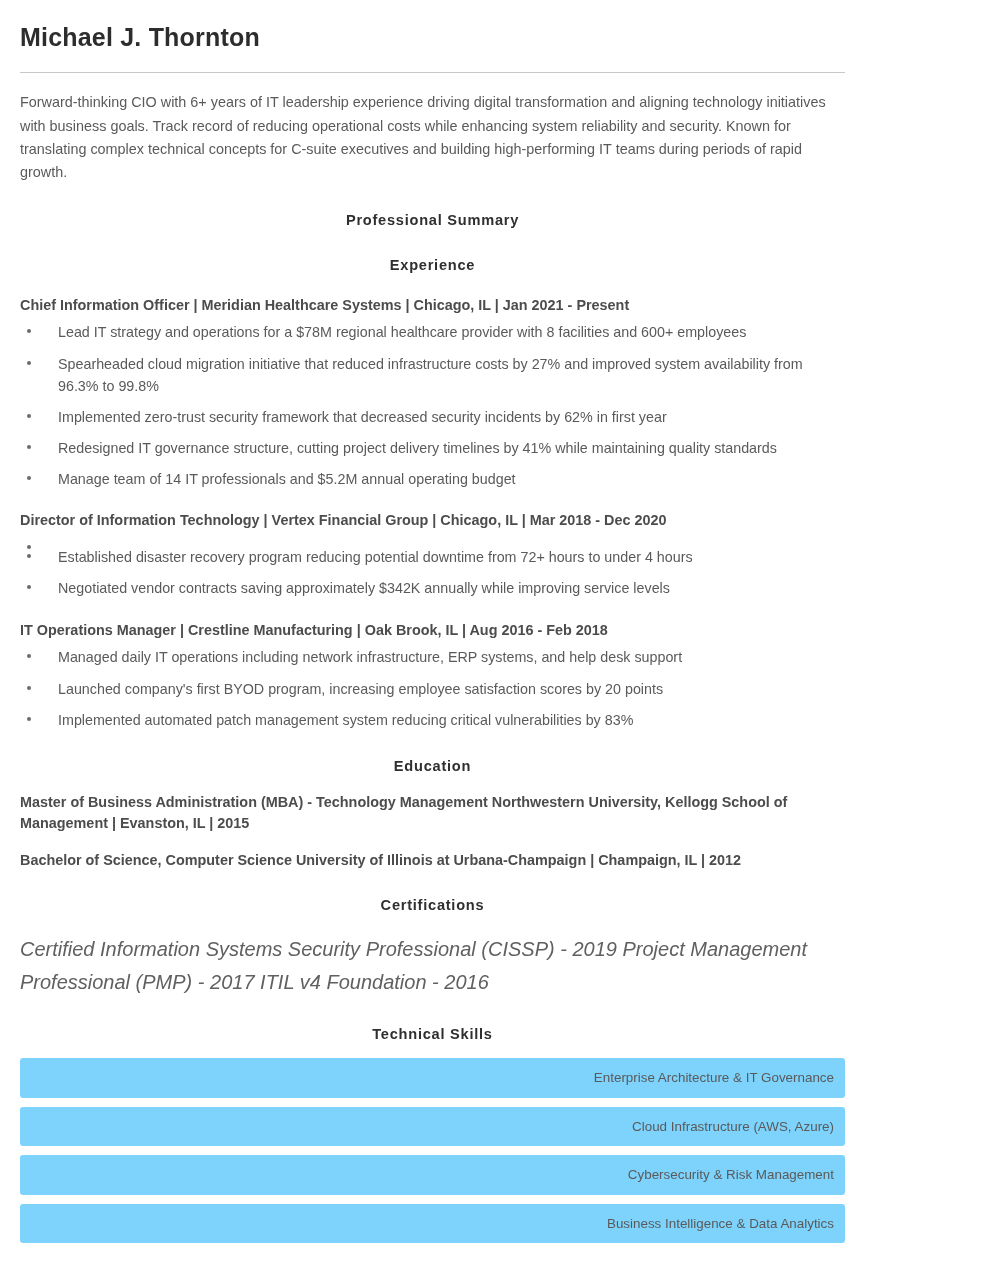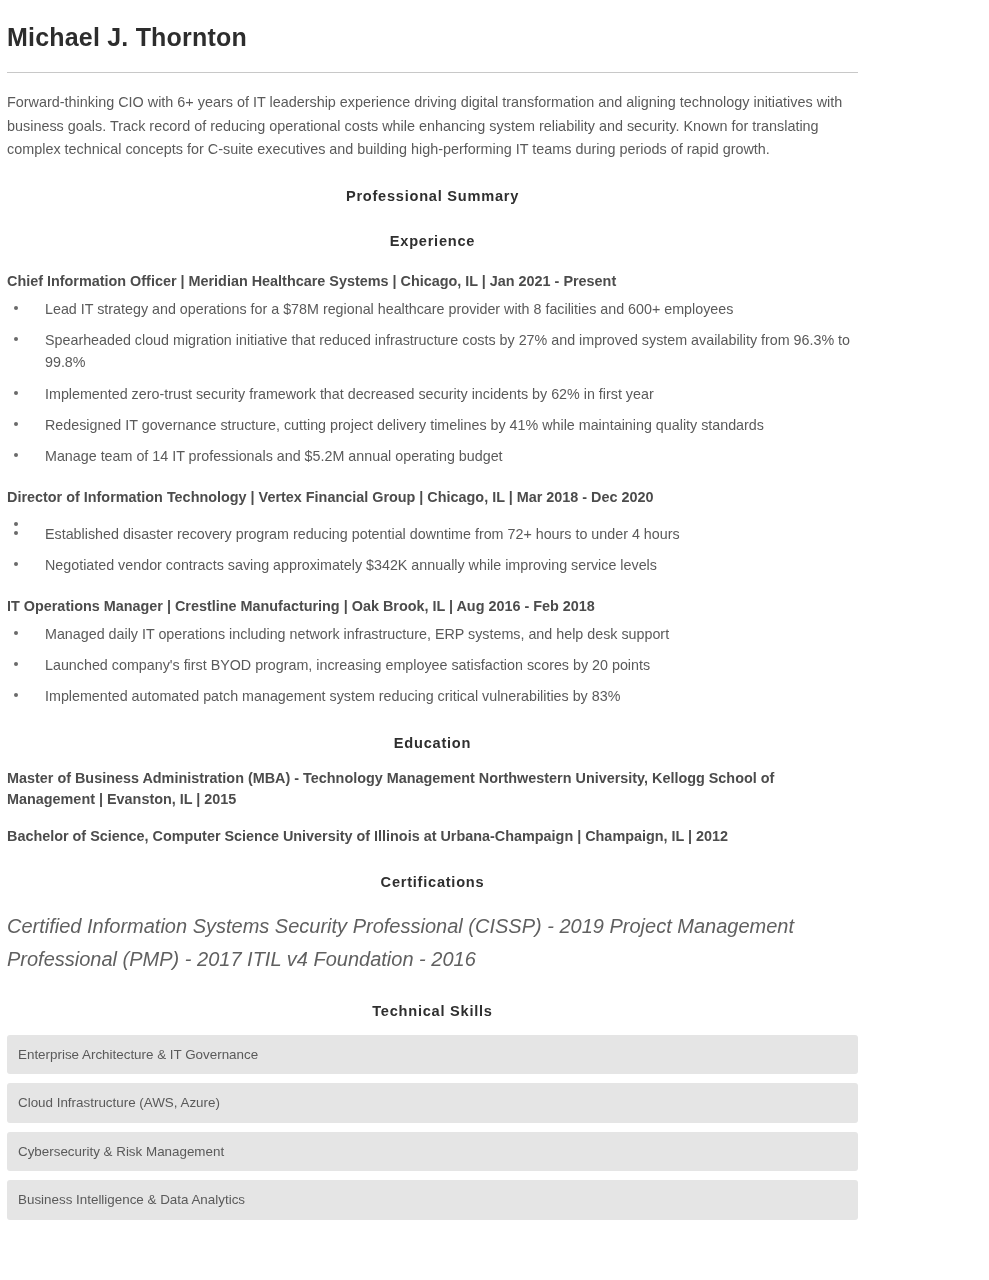--- a/index.html
+++ b/index.html
@@ -10,21 +10,21 @@
   body {
     width: 989px;
     min-height: 1280px;
     font-family: "Liberation Sans", sans-serif;
     color: #555555;
     -webkit-font-smoothing: antialiased;
   }
   .page {
     width: 865px;
     box-sizing: border-box;
-    padding: 0 7px;
+    padding: 0 20px;
     overflow: hidden;
   }
 
   
   .name {
     margin: 0;
     padding-top: 22px;
     font-size: 25px;
     font-weight: bold;
     letter-spacing: 0.2px;
@@ -108,27 +108,28 @@
     color: #606060;
   }
 
   
   .skills-list {
     margin: 0;
     padding: 14px 0 0 0;
     list-style: none;
   }
   .skill-row {
-    background: #e5e5e5;
+    background: #7dd3fc;
     border-radius: 3px;
     font-size: 13.4px;
     color: #5a5a5a;
     padding: 10px 11px;
     margin-bottom: 9px;
     line-height: 1.45;
+    text-align: right;
   }
 </style>
 </head>
 <body>
 
 <div class="page">
 
   <h1 class="name">Michael J. Thornton</h1>
 
 

